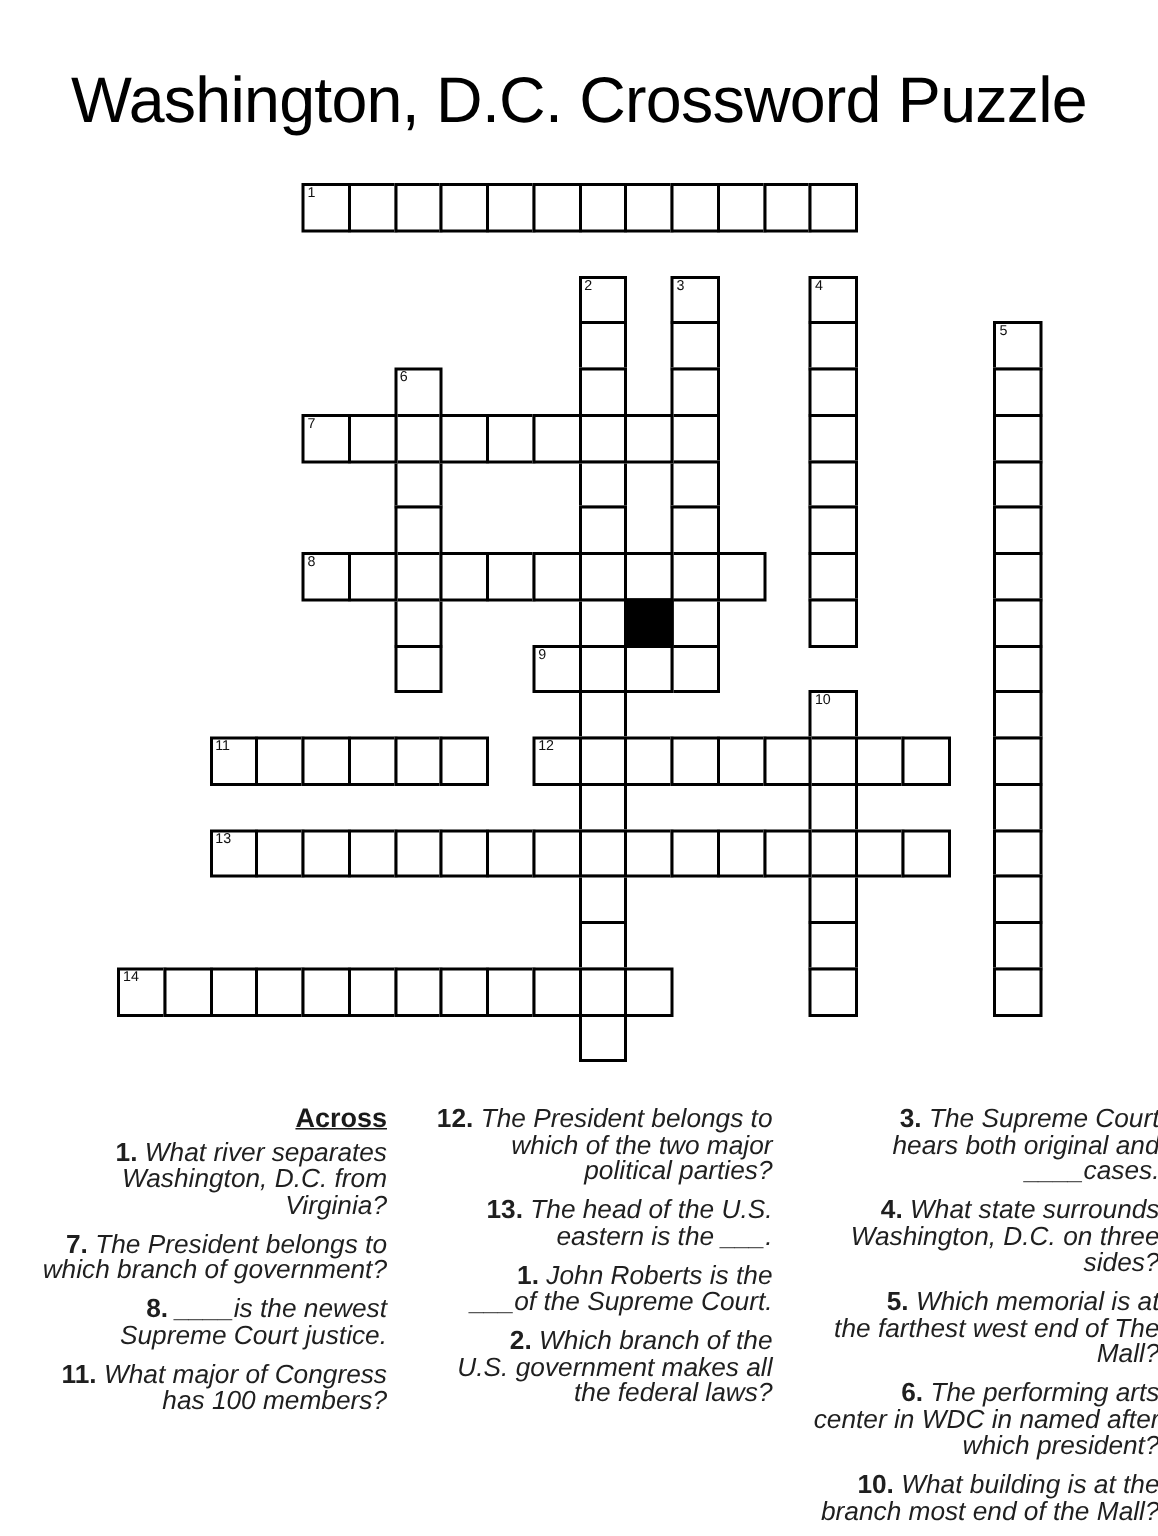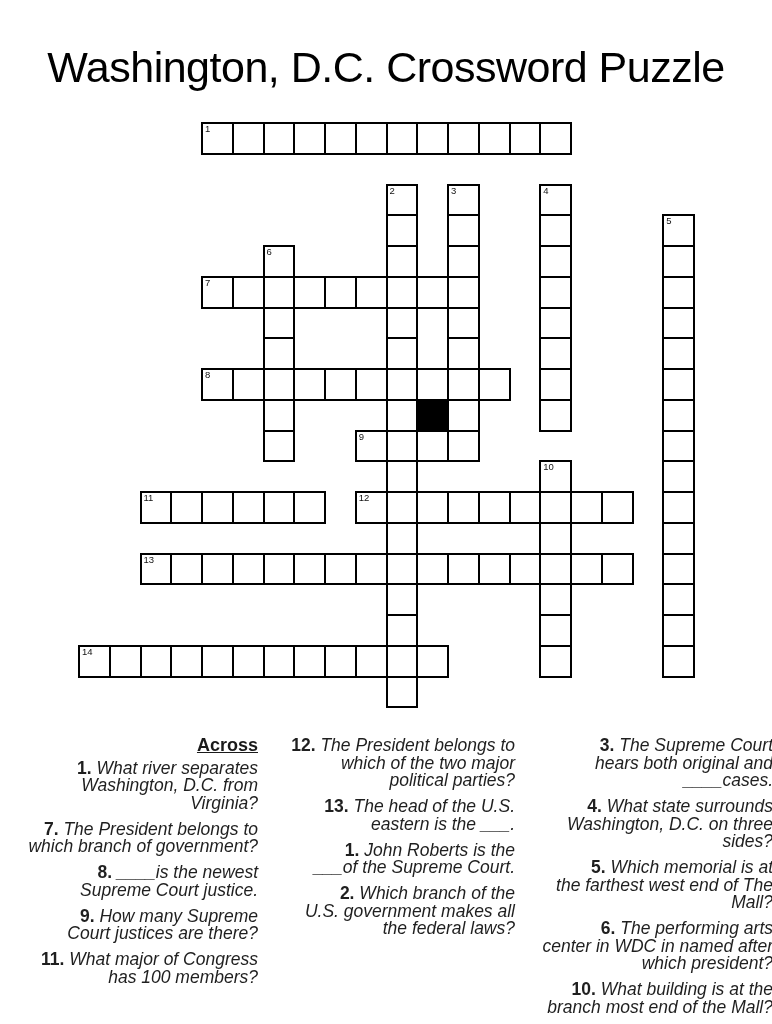--- a/index.html
+++ b/index.html
@@ -203,22 +203,20 @@
 <div id="clues">
     <div class="clue-col" style="left: 8px; width: 250px;">
       <div class="clue-header">Across</div>
       <p class="clue"><b class="cnum">1.</b> <span class="ctext">What river separates
 Washington, D.C. from
 Virginia?</span></p>
       <p class="clue"><b class="cnum">7.</b> <span class="ctext">The President belongs to
 which branch of government?</span></p>
       <p class="clue"><b class="cnum">8.</b> <span class="ctext">____is the newest
 Supreme Court justice.</span></p>
-      <p class="clue"><b class="cnum">9.</b> <span class="ctext">How many Supreme
-Court justices are there?</span></p>
       <p class="clue"><b class="cnum">11.</b> <span class="ctext">What major of Congress
 has 100 members?</span></p>
     </div>
     <div class="clue-col" style="left: 265px; width: 250px;">
       <p class="clue"><b class="cnum">12.</b> <span class="ctext">The President belongs to
 which of the two major
 political parties?</span></p>
       <p class="clue"><b class="cnum">13.</b> <span class="ctext">The head of the U.S.
 eastern is the ___.</span></p>
       <p class="clue"><b class="cnum">1.</b> <span class="ctext">John Roberts is the

